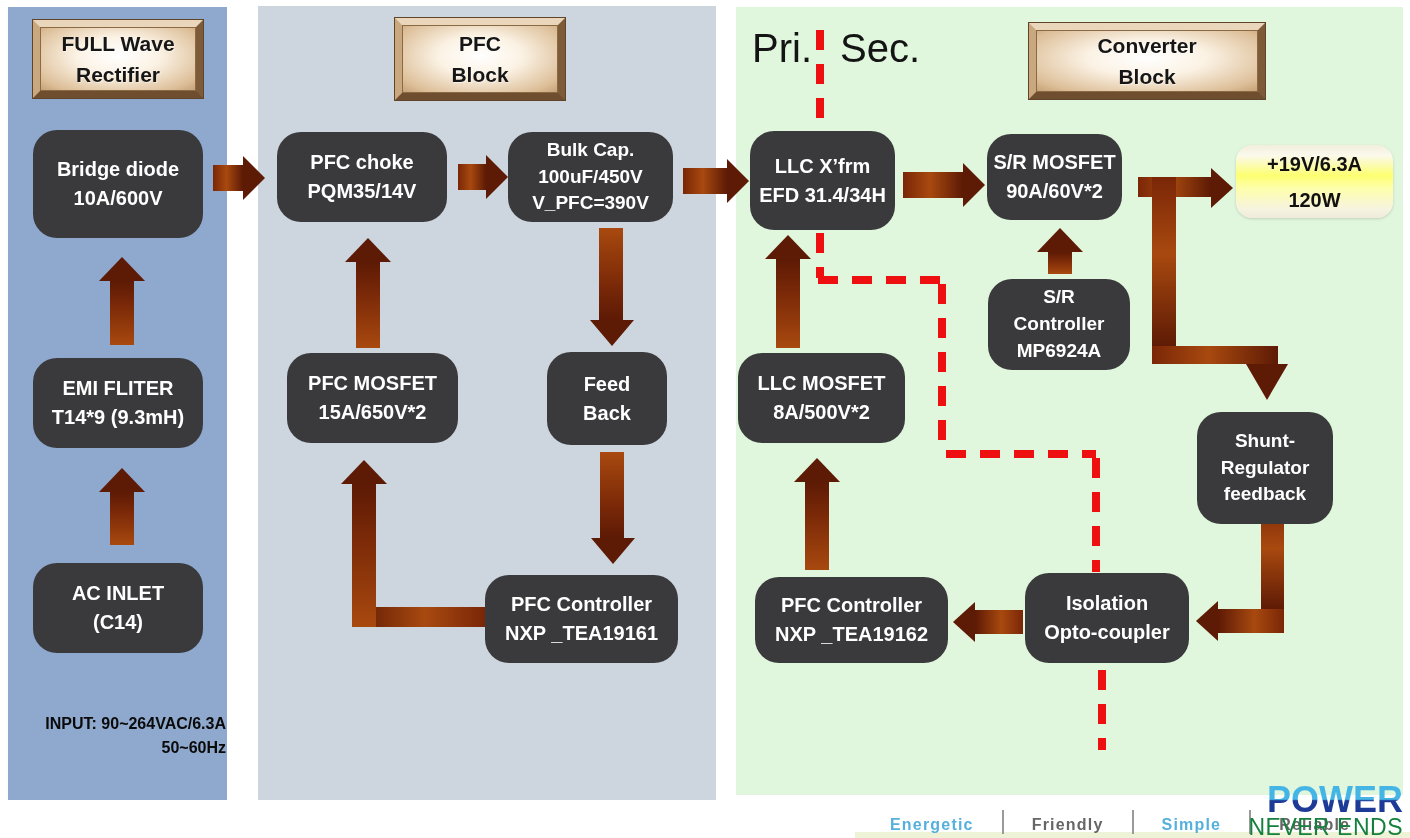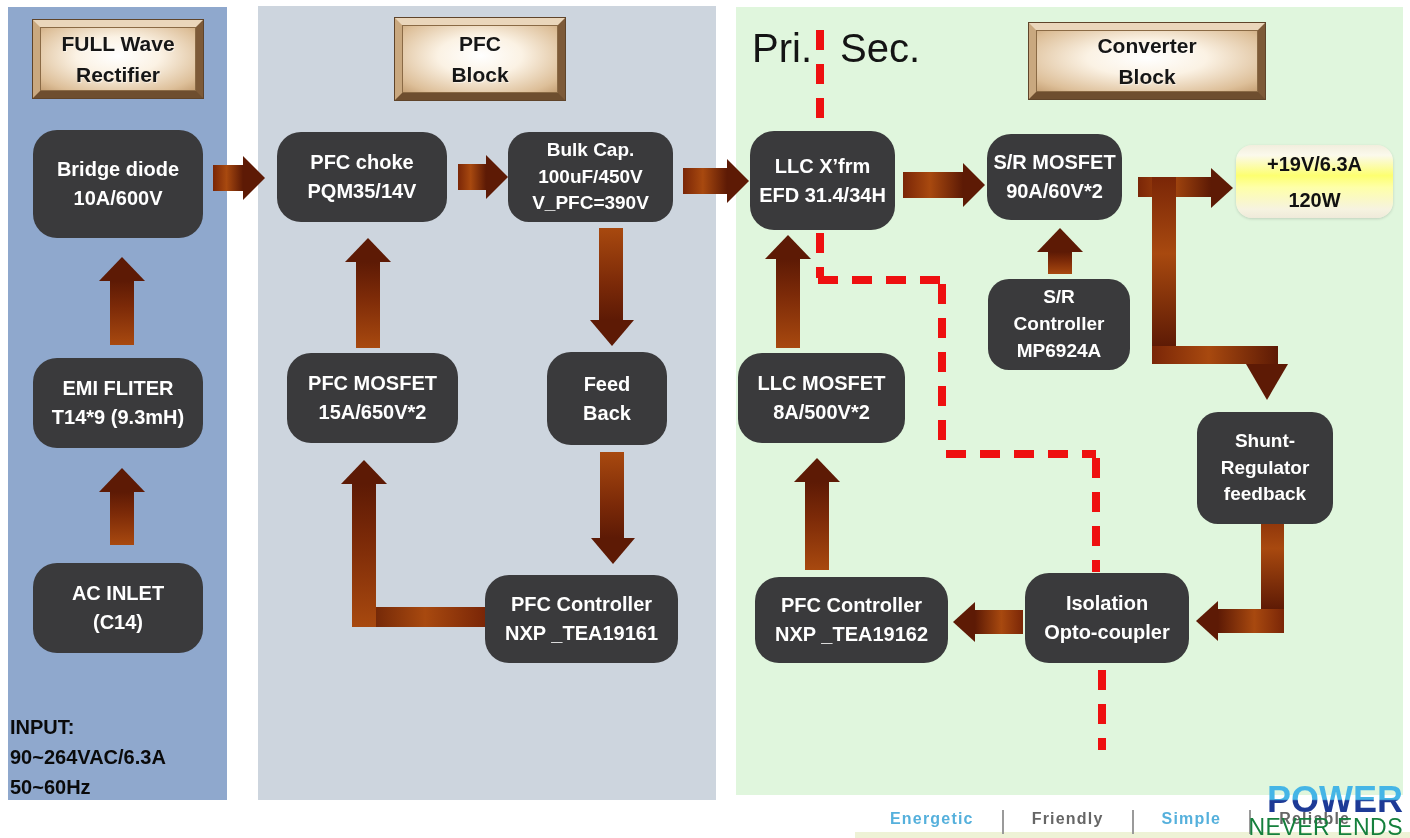--- a/index.html
+++ b/index.html
@@ -6,21 +6,21 @@
   #stage{position:relative;width:1410px;height:838px;background:#ffffff;overflow:hidden;
          font-family:"Liberation Sans",sans-serif;}
   .panel{position:absolute;z-index:0;}
   .panel-blue{background:#8fa8cd;}
   .panel-gray{background:#cdd5de;}
   .panel-green{background:#e0f6dd;}
 
   .node{position:absolute;z-index:3;background:#3a3a3c;border-radius:24px;color:#ffffff;
         font-weight:bold;display:flex;flex-direction:column;justify-content:center;
         align-items:center;text-align:center;font-size:20px;line-height:1.45;}
-  .node.small{font-size:19px;line-height:1.42;border-radius:21px;}
+  .node.small{font-size:19px;line-height:1.42;}
 
   .badge{position:absolute;z-index:3;border:7px solid;
          border-color:#ead6bb #7d5a38 #6e4e2f #c9a87f;
          background:radial-gradient(ellipse at 50% 45%, #ffffff 0%, #fbf2e4 38%, #ddbf99 82%, #c49e72 100%);
          box-shadow:0 0 0 1px #5f442a, inset 0 0 0 1px #8a6a45;
          display:flex;flex-direction:column;justify-content:center;align-items:center;
          text-align:center;color:#161616;font-weight:bold;font-size:21px;line-height:1.5;
          text-shadow:1px 1px 1px rgba(255,255,255,0.55);}
 
   .outbox{position:absolute;z-index:3;border-radius:16px;color:#111;font-weight:bold;
@@ -41,24 +41,24 @@
   .tri-right{border-top:22px solid transparent;border-bottom:22px solid transparent;border-left:22px solid #5d1a05;}
   .tri-left{border-top:20px solid transparent;border-bottom:20px solid transparent;border-right:22px solid #5d1a05;}
 
   .rdash-v{position:absolute;z-index:1;width:8px;
            background:repeating-linear-gradient(to bottom,#ee1010 0 20px,transparent 20px 34px);}
   .rdash-h{position:absolute;z-index:1;height:8px;
            background:repeating-linear-gradient(to right,#ee1010 0 20px,transparent 20px 34px);}
 
   .prisec{position:absolute;z-index:3;font-size:40px;font-weight:400;color:#141414;}
 
-  .input-note{position:absolute;z-index:3;color:#0a0a0a;font-weight:bold;font-size:20px;
-              text-align:left;line-height:1.5;}
-
-  .taglines{position:absolute;z-index:4;display:flex;align-items:flex-start;gap:28px;
+  .input-note{position:absolute;z-index:3;color:#0a0a0a;font-weight:bold;font-size:16px;
+              text-align:right;line-height:1.5;}
+
+  .taglines{position:absolute;z-index:4;display:flex;align-items:flex-end;gap:28px;
             font-size:16px;font-weight:bold;letter-spacing:1.2px;}
   .tag-blue{color:#55b0dc;}
   .tag-gray{color:#666666;}
   .tag-sep{width:2px;height:24px;background:#9a9a9a;}
 
   .logo{position:absolute;z-index:4;text-align:right;line-height:1;}
   .logo-top{font-size:36px;font-weight:800;letter-spacing:0px;
             background:linear-gradient(to bottom,#45b5e6 0%,#45b5e6 48%,#1d3a96 52%,#1d3a96 100%);
             -webkit-background-clip:text;background-clip:text;color:#1d3a96;
             -webkit-text-fill-color:transparent;}

